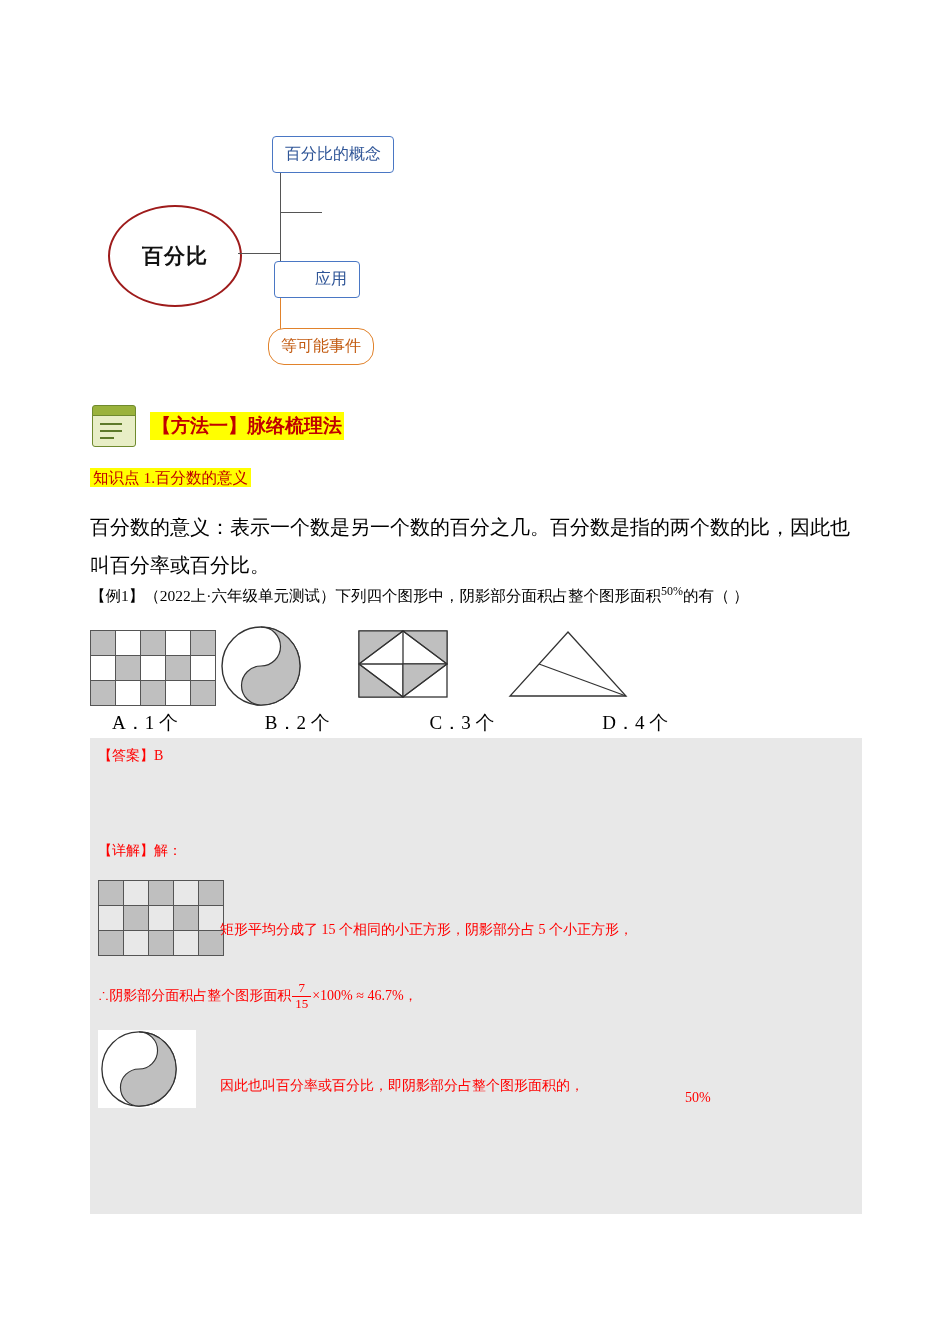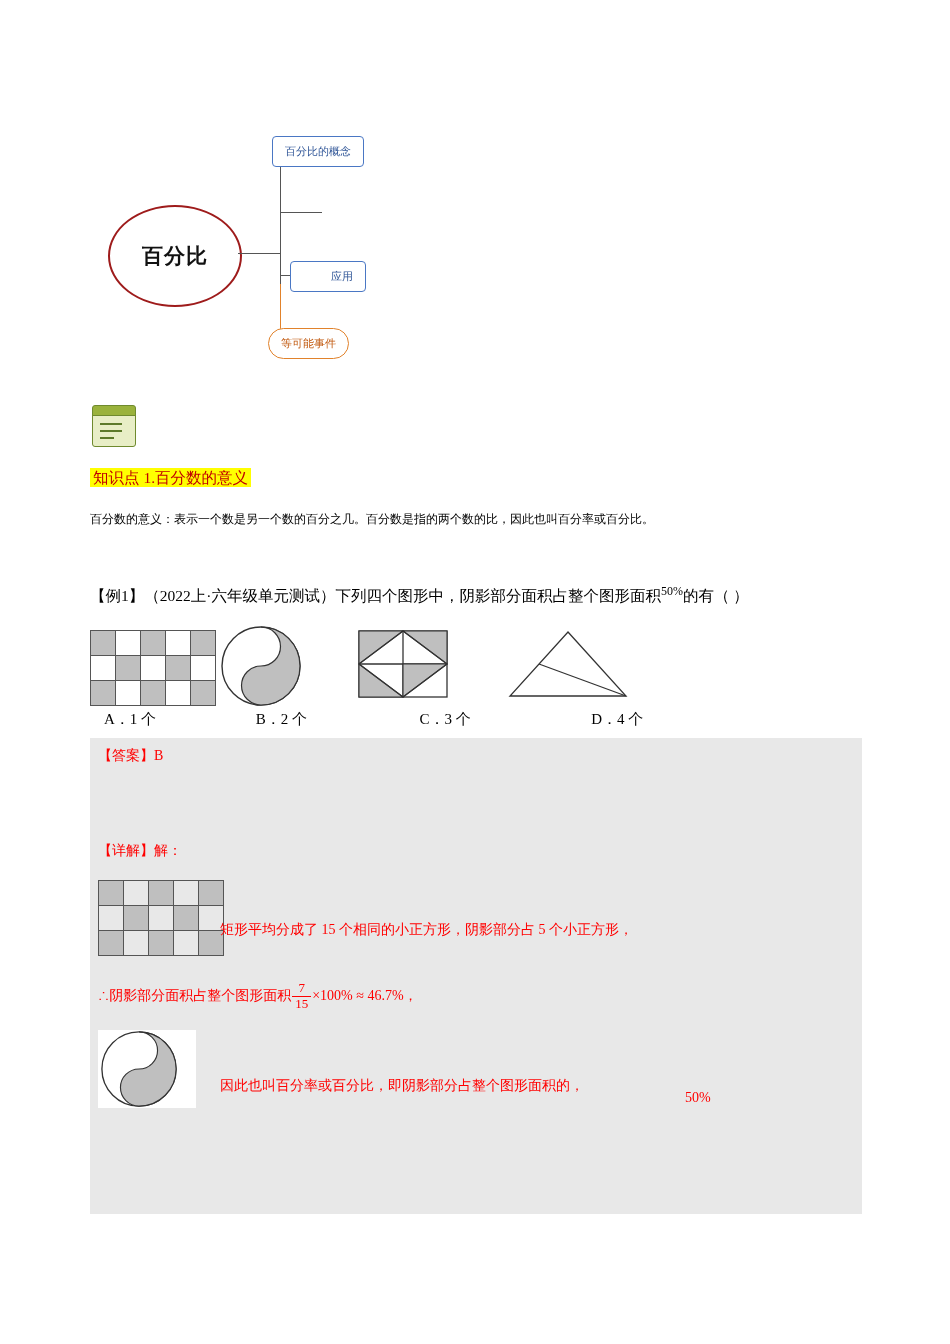--- a/index.html
+++ b/index.html
@@ -19,60 +19,60 @@
     border:2.5px solid #9e1b1b; border-radius:50%;
     display:flex; align-items:center; justify-content:center;
     font-family:"Liberation Sans", sans-serif;
     font-weight:bold; font-size:21px; color:#111; letter-spacing:1px;
   }
   .mm-node {
     position:absolute;
     border:1.3px solid #4a77c4; border-radius:4px;
     background:#fff; color:#2f5597;
     font-family:"Liberation Sans", sans-serif;
-    font-size:11px; padding:7px 12px; white-space:nowrap;
+    font-size:16px; padding:7px 12px; white-space:nowrap;
   }
   .mm-node.orange { border-color:#e1822b; color:#c25a10; border-radius:16px; }
   .mm-line { position:absolute; background:#555; }
   .mm-line.v { width:1.4px; }
   .mm-line.h { height:1.4px; }
   .mm-line.orange { background:#e1822b; }
 
   
   .method-row { position:absolute; left:90px; top:405px; display:flex; align-items:center; }
   .note-icon { width:46px; height:42px; position:relative; margin-right:14px; }
   .note-icon .body { position:absolute; left:2px; top:5px; width:42px; height:35px; background:#e8eec6; border:1.6px solid #6f8a2e; border-radius:3px;}
   .note-icon .lid { position:absolute; left:2px; top:0px; width:42px; height:9px; background:#9ab23c; border:1.6px solid #6f8a2e; border-radius:3px 3px 0 0;}
   .note-icon .ln { position:absolute; left:10px; height:2px; background:#5d7a2a; }
   .method-title {
     background:#ffff00; font-weight:bold; font-size:19px; color:#c00000;
     font-family:"Liberation Serif", serif; padding:1px 2px;
   }
   .kp-row { position:absolute; left:90px; top:468px; }
   .kp-title { background:#ffff00; color:#c00000; font-size:15.5px; padding:1px 3px; }
 
-  .para { position:absolute; font-size:12px; line-height:1.9; color:#000; }
+  .para { position:absolute; font-size:20px; line-height:1.9; color:#000; }
   .para-def { left:90px; top:508px; width:775px; text-indent:0; }
 
   .ex-line { position:absolute; left:90px; top:584px; font-size:15.5px; width:790px; }
   .ex-sup { font-size:12px; vertical-align:super; }
 
   
   .figs { position:absolute; left:90px; top:615px; width:790px; height:80px; }
   .grid-fig { position:absolute; }
   .grid-fig table { border-collapse:collapse; }
   .grid-fig td { width:22px; height:22px; border:1px solid #555; }
   .shaded { background:#bfbfbf; }
 
   .circ-fig { position:absolute; width:78px; height:78px; }
   .circ-fig svg { display:block; }
 
   .tri-fig { position:absolute; }
 
-  .opts { position:absolute; left:104px; top:710px; width:790px; font-size:15px; font-family:"Liberation Serif", serif;}
+  .opts { position:absolute; left:112px; top:710px; width:790px; font-size:19px; font-family:"Liberation Serif", serif;}
   .opts span { display:inline-block; }
   .opt1 { width:148px; }
   .opt2 { width:160px; }
   .opt3 { width:168px; }
 
   
   .ansblock {
     position:absolute; left:90px; top:738px; width:772px; height:476px;
     background:#e8e8e8;
     color:#ff0000;
@@ -108,32 +108,33 @@
     <div class="mm-line v" style="left:190px; top:40px; height:134px;"></div>
 
     <div class="mm-line h" style="left:190px; top:40px; width:42px;"></div>
     <div class="mm-line h" style="left:190px; top:102px; width:42px;"></div>
     <div class="mm-line h" style="left:190px; top:165px; width:42px;"></div>
 
     <div class="mm-line v orange" style="left:190px; top:174px; height:62px;"></div>
     <div class="mm-line h orange" style="left:190px; top:235px; width:42px;"></div>
 
     <div class="mm-node" style="left:182px; top:26px;">百分比的概念</div>
-    <div class="mm-node" style="left:200px; top:151px;padding-left:40px;">应用</div>
+    <div class="mm-node" style="left:184px; top:151px;padding-left:40px;">应用</div>
     <div class="mm-node orange" style="left:178px; top:218px;">等可能事件</div>
   </div>
 
   <div class="method-row">
     <div class="note-icon">
       <div class="body"></div>
       <div class="lid"></div>
       <div class="ln" style="top:18px; width:22px;"></div>
       <div class="ln" style="top:25px; width:22px;"></div>
       <div class="ln" style="top:32px; width:14px;"></div>
     </div>
+    <div class="method-title">【方法一】脉络梳理法</div>
   </div>
 
   <div class="kp-row">
     <span class="kp-title">知识点 1.百分数的意义</span>
   </div>
 
   <div class="para para-def">百分数的意义：表示一个数是另一个数的百分之几。百分数是指的两个数的比，因此也叫百分率或百分比。</div>
 
   <div class="ex-line">
     <span>【例1】（2022上·六年级单元测试）下列四个图形中，阴影部分面积占整个图形面积</span><span class="ex-sup">50%</span><span>的有（        ）</span>

